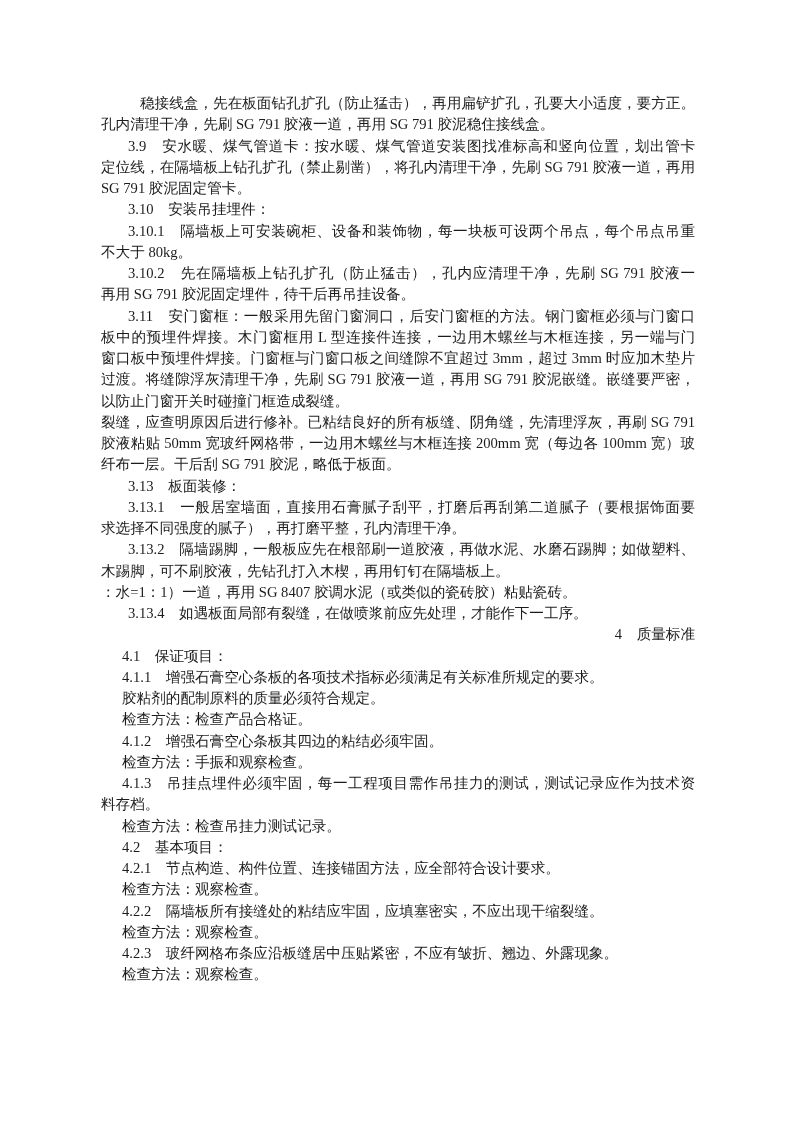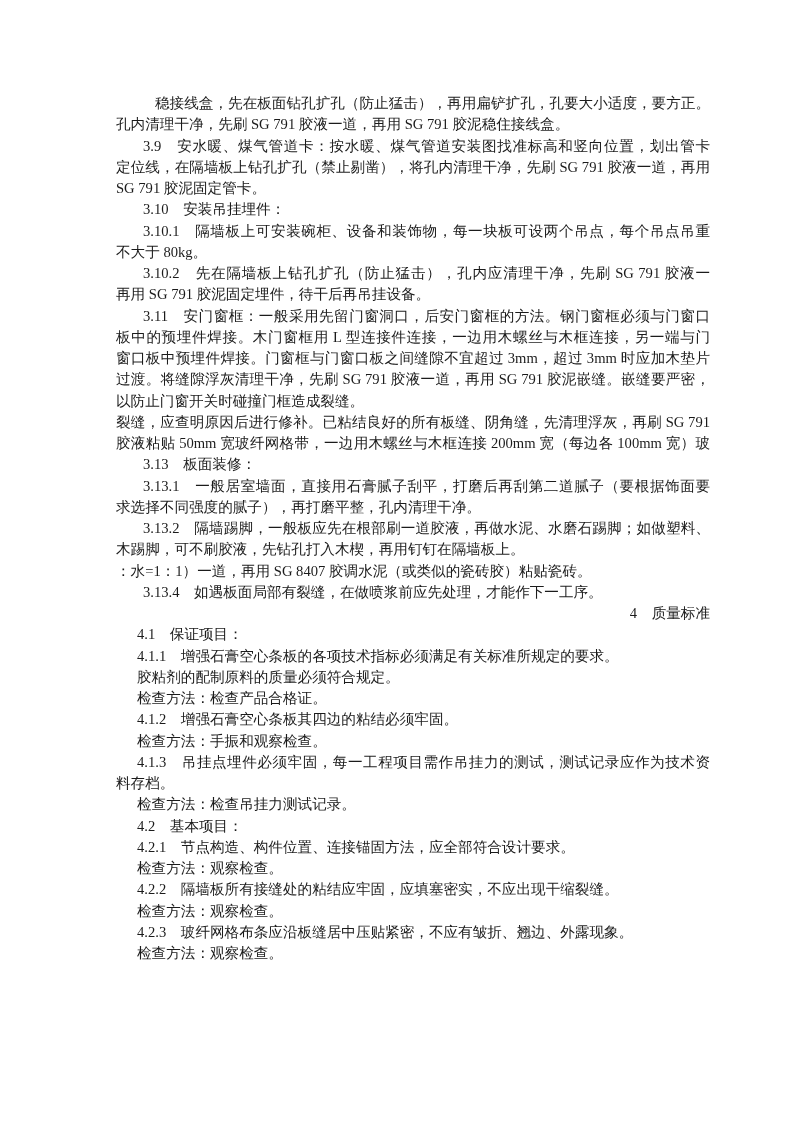--- a/index.html
+++ b/index.html
@@ -23,21 +23,20 @@
     background: #ffffff;
   }
   .doc-body {
     position: absolute;
     left: 101px;
     top: 93px;
     width: 594px;
     color: #1b1b1b;
     font-size: 14.6px;
     line-height: 21.25px;
-    margin-left: 15px;
   }
   .line {
     height: 21.25px;
     white-space: nowrap;
     text-align: left;
   }
   .line.j {
     white-space: normal;
     text-align: justify;
     text-align-last: justify;
@@ -68,20 +67,21 @@
       <div class="line ind-cont">不大于 80kg。</div>
       <div class="line ind-sec3 j">3.10.2　先在隔墙板上钻孔扩孔（防止猛击），孔内应清理干净，先刷 SG 791 胶液一道，</div>
       <div class="line ind-cont">再用 SG 791 胶泥固定埋件，待干后再吊挂设备。</div>
       <div class="line ind-sec3 j">3.11　安门窗框：一般采用先留门窗洞口，后安门窗框的方法。钢门窗框必须与门窗口</div>
       <div class="line ind-cont j">板中的预埋件焊接。木门窗框用 L 型连接件连接，一边用木螺丝与木框连接，另一端与门</div>
       <div class="line ind-cont j">窗口板中预埋件焊接。门窗框与门窗口板之间缝隙不宜超过 3mm，超过 3mm 时应加木垫片</div>
       <div class="line ind-cont j">过渡。将缝隙浮灰清理干净，先刷 SG 791 胶液一道，再用 SG 791 胶泥嵌缝。嵌缝要严密，</div>
       <div class="line ind-cont">以防止门窗开关时碰撞门框造成裂缝。</div>
       <div class="line ind-cont j">裂缝，应查明原因后进行修补。已粘结良好的所有板缝、阴角缝，先清理浮灰，再刷 SG 791</div>
       <div class="line ind-cont j">胶液粘贴 50mm 宽玻纤网格带，一边用木螺丝与木框连接 200mm 宽（每边各 100mm 宽）玻</div>
+      <div class="line ind-cont">纤布一层。干后刮 SG 791 胶泥，略低于板面。</div>
       <div class="line ind-sec3">3.13　板面装修：</div>
       <div class="line ind-sec3 j">3.13.1　一般居室墙面，直接用石膏腻子刮平，打磨后再刮第二道腻子（要根据饰面要</div>
       <div class="line ind-cont">求选择不同强度的腻子），再打磨平整，孔内清理干净。</div>
       <div class="line ind-sec3 j">3.13.2　隔墙踢脚，一般板应先在根部刷一道胶液，再做水泥、水磨石踢脚；如做塑料、</div>
       <div class="line ind-cont">木踢脚，可不刷胶液，先钻孔打入木楔，再用钉钉在隔墙板上。</div>
       <div class="line ind-cont">：水=1：1）一道，再用 SG 8407 胶调水泥（或类似的瓷砖胶）粘贴瓷砖。</div>
       <div class="line ind-sec3">3.13.4　如遇板面局部有裂缝，在做喷浆前应先处理，才能作下一工序。</div>
       <div class="line ind-sec4h">4　质量标准</div>
       <div class="line ind-sec4">4.1　保证项目：</div>
       <div class="line ind-sec4">4.1.1　增强石膏空心条板的各项技术指标必须满足有关标准所规定的要求。</div>

